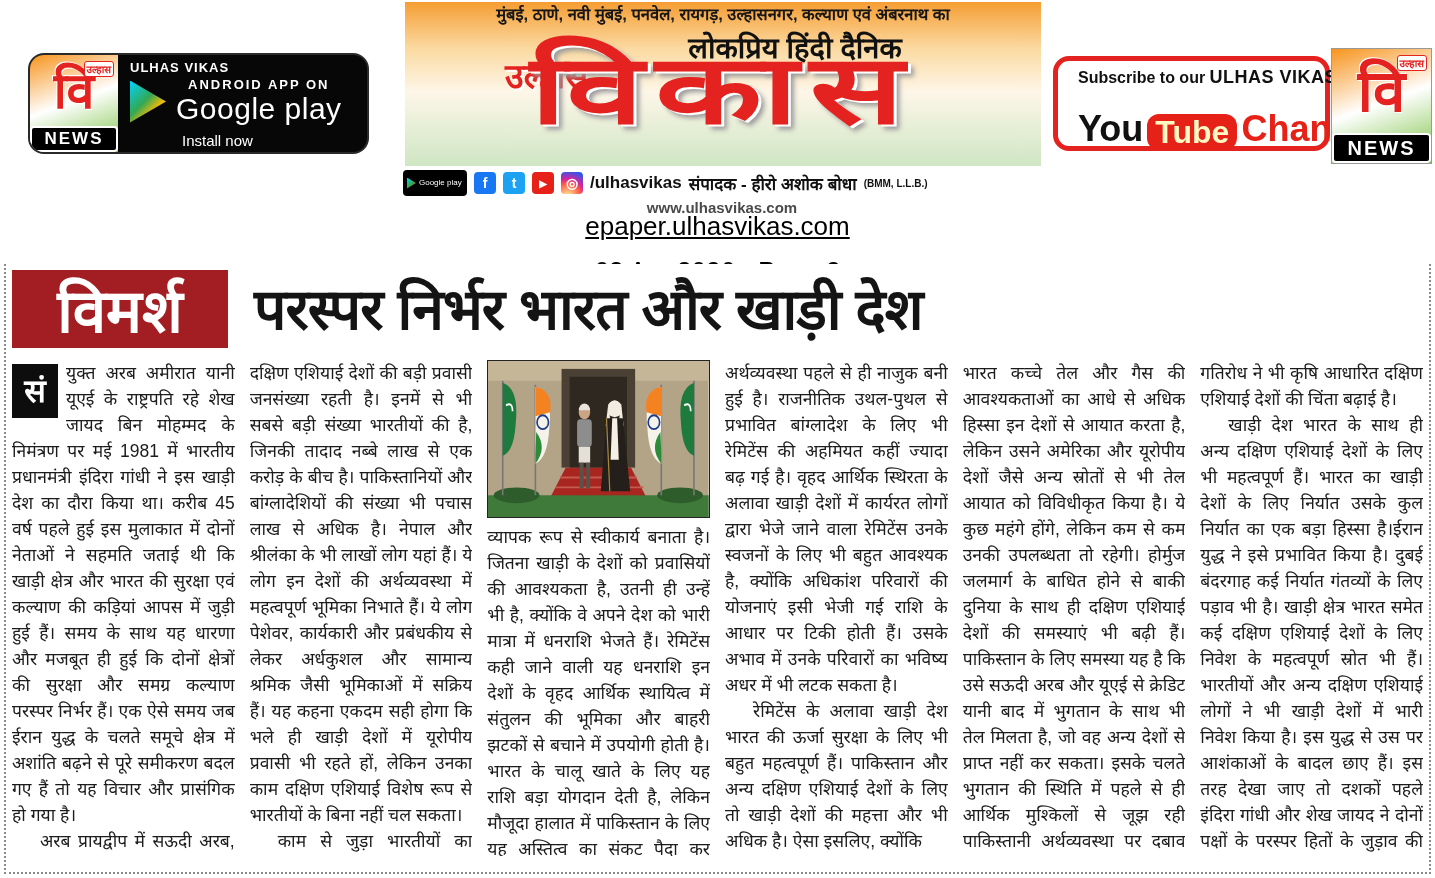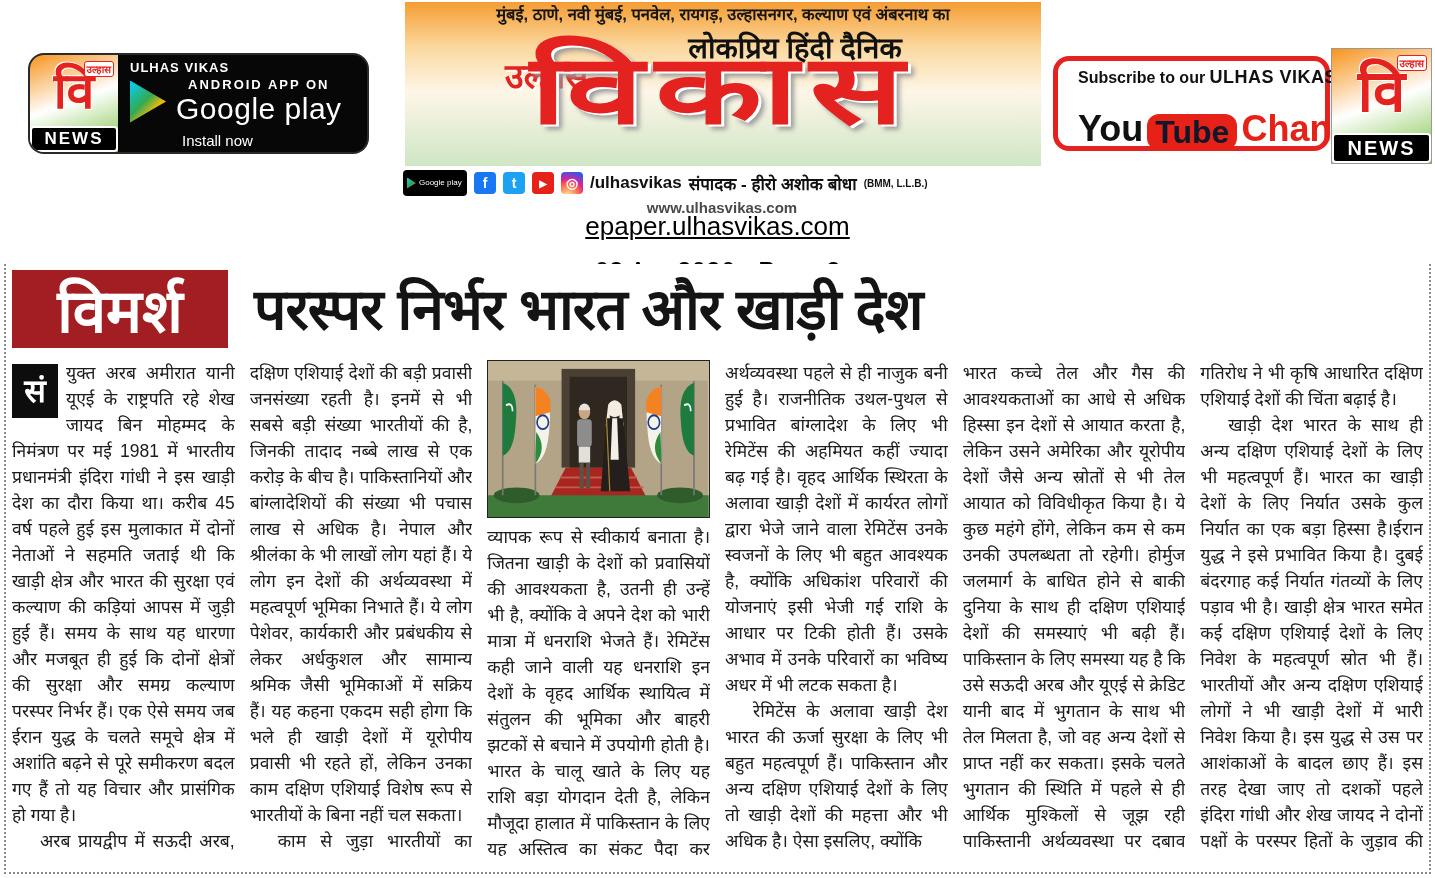--- a/index.html
+++ b/index.html
@@ -67,21 +67,21 @@
   .yellow-rule .bar { flex:1; height:8px; background:#f2b705; }
   .yellow-rule .site { padding:0 10px; font-size:15px; font-weight:bold; color:#4a4a4a; }
 
   
   .yt-box { position:absolute; left:1053px; top:56px; width:277px; height:95px;
     background:#fff; border:5px solid #e42320; border-radius:16px; padding:6px 20px; }
   .yt-l1 { font-size:16px; font-weight:bold; color:#111; white-space:nowrap; }
   .yt-l1 .uv { font-size:18px; font-weight:900; letter-spacing:0.5px; }
   .yt-l2 { display:flex; align-items:flex-end; gap:4px; margin-top:20px; }
   .yt-you { font-size:36px; font-weight:900; color:#111; }
-  .yt-tube { font-size:32px; font-weight:900; color:#0f172a; background:#e62117;
+  .yt-tube { font-size:32px; font-weight:900; color:#fef9c3; background:#e62117;
     border-radius:12px; padding:2px 8px; line-height:1; }
   .yt-channel { font-size:36px; font-weight:900; color:#e62117; }
 
   .badge-right { position:absolute; left:1331px; top:48px; width:101px; height:116px;
     display:flex; flex-direction:column; border:1px solid #999;
     background:linear-gradient(160deg,#f7941d 0%,#ffffff 48%,#7ac142 100%); }
   .badge-right .vi-wrap { flex:1; position:relative; display:flex; align-items:center; justify-content:center; }
   .badge-right .vi-char { font-size:58px; }
   .badge-right .news-strip { height:30px; font-size:20px; }
 

